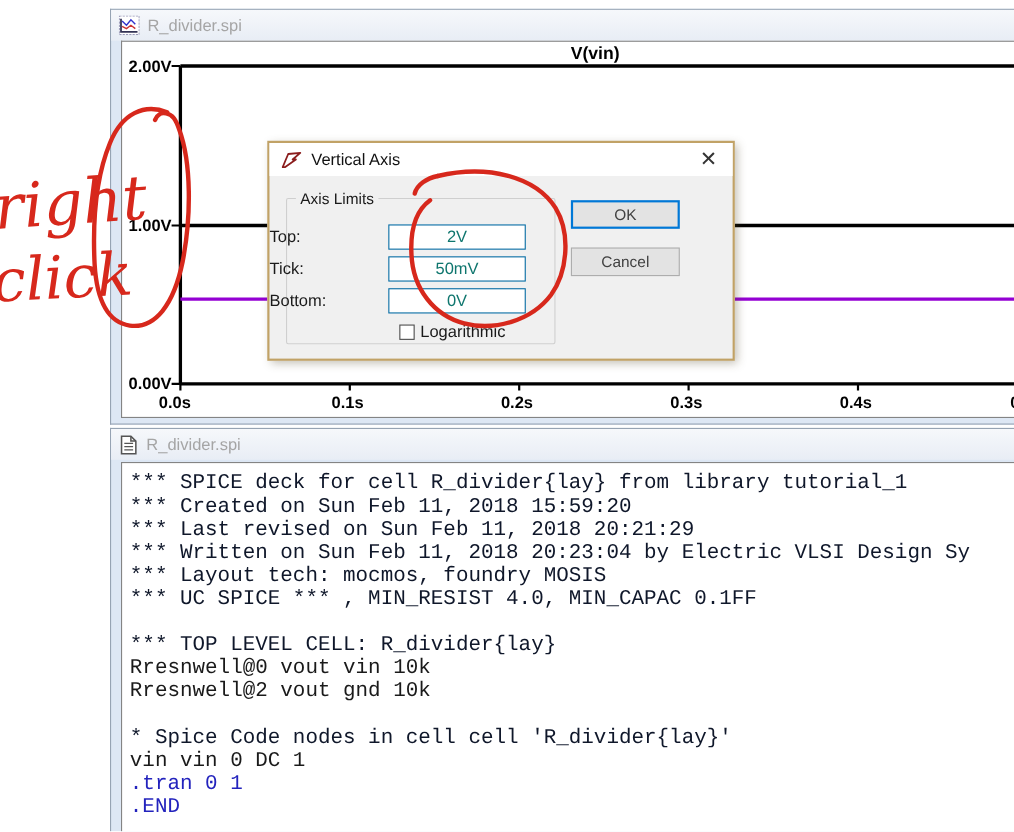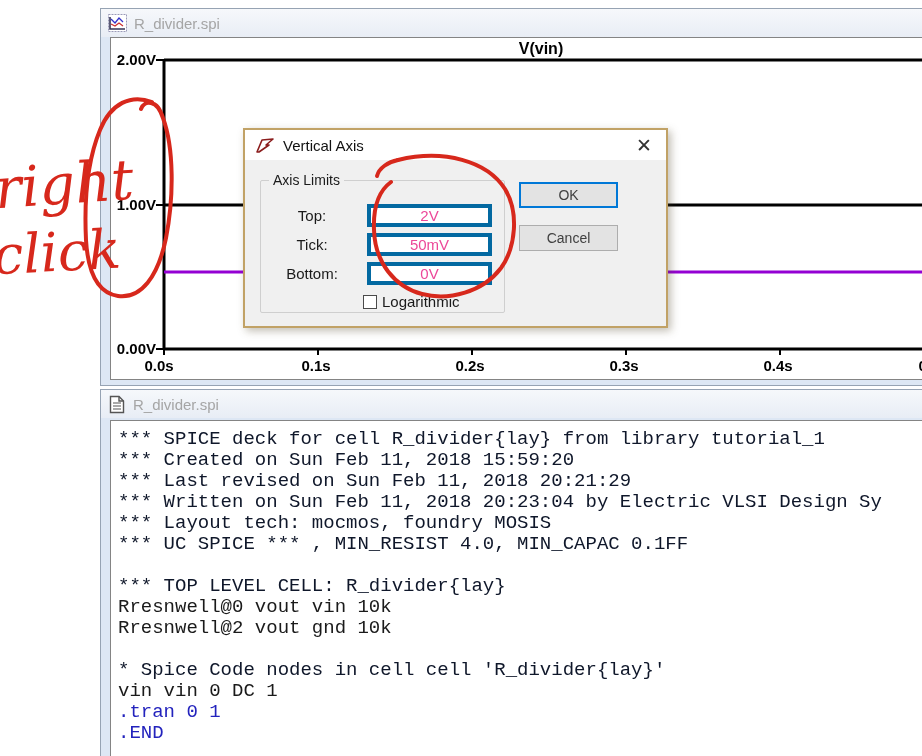--- a/index.html
+++ b/index.html
@@ -28,24 +28,24 @@
   
   #dialog { position:absolute; left:243px; top:128px; width:425px; height:200px;
             background:#f0f0f0; border:2px solid #c1a266; box-shadow:3px 3px 8px rgba(80,70,40,.35); z-index:10; }
   .dlg-titlebar { height:30px; background:#fff; display:flex; align-items:center; gap:8px; padding:0 10px; }
   .dlg-title { font-size:15px; color:#111; }
   .dlg-close { margin-left:auto; font-size:19px; color:#333; line-height:1; cursor:default; padding:0 4px; }
   .groupbox { position:absolute; left:15px; top:50px; width:245px; height:133px;
               border:1px solid #cfcfcf; border-radius:2px; }
   .groupbox-legend { position:absolute; top:-9px; left:8px; background:#f0f0f0; padding:0 4px; font-size:14px; color:#1a1a1a; }
   .field-row { position:absolute; left:0; width:100%; height:23px; }
-  .field-label { position:absolute; right:287px; left:0; text-align:center; font-size:15px; color:#1a1a1a; line-height:23px; }
-  .field-input { position:absolute; left:122px; width:125px; height:23px; text-align:center;
-                 font-size:15px; font-family:"Liberation Sans",sans-serif; color:#ec4899;
-                 border:4px solid #0369a1; background:#fff; }
+  .field-label { position:absolute; right:287px; left:0; text-align:left; font-size:15px; color:#1a1a1a; line-height:23px; }
+  .field-input { position:absolute; left:108px; width:125px; height:23px; text-align:center;
+                 font-size:15px; font-family:"Liberation Sans",sans-serif; color:#0f766e;
+                 border:1px solid #0369a1; background:#fff; }
   .checkbox-row { position:absolute; left:118px; top:163px; display:flex; align-items:center; gap:5px; }
   .checkbox { width:14px; height:14px; background:#fff; border:1px solid #4a4a4a; }
   .checkbox-label { font-size:15px; color:#1a1a1a; }
   .dlg-btn { position:absolute; left:274px; width:99px; height:26px; font-size:14px;
              font-family:"Liberation Sans",sans-serif; color:#404040; background:#e3e3e3; }
   #ok-button { top:52px; border:2px solid #0078d7; }
   #cancel-button { top:95px; border:1px solid #adadad; }
 
   
   #annotations { position:absolute; left:0; top:0; z-index:100; pointer-events:none; }

